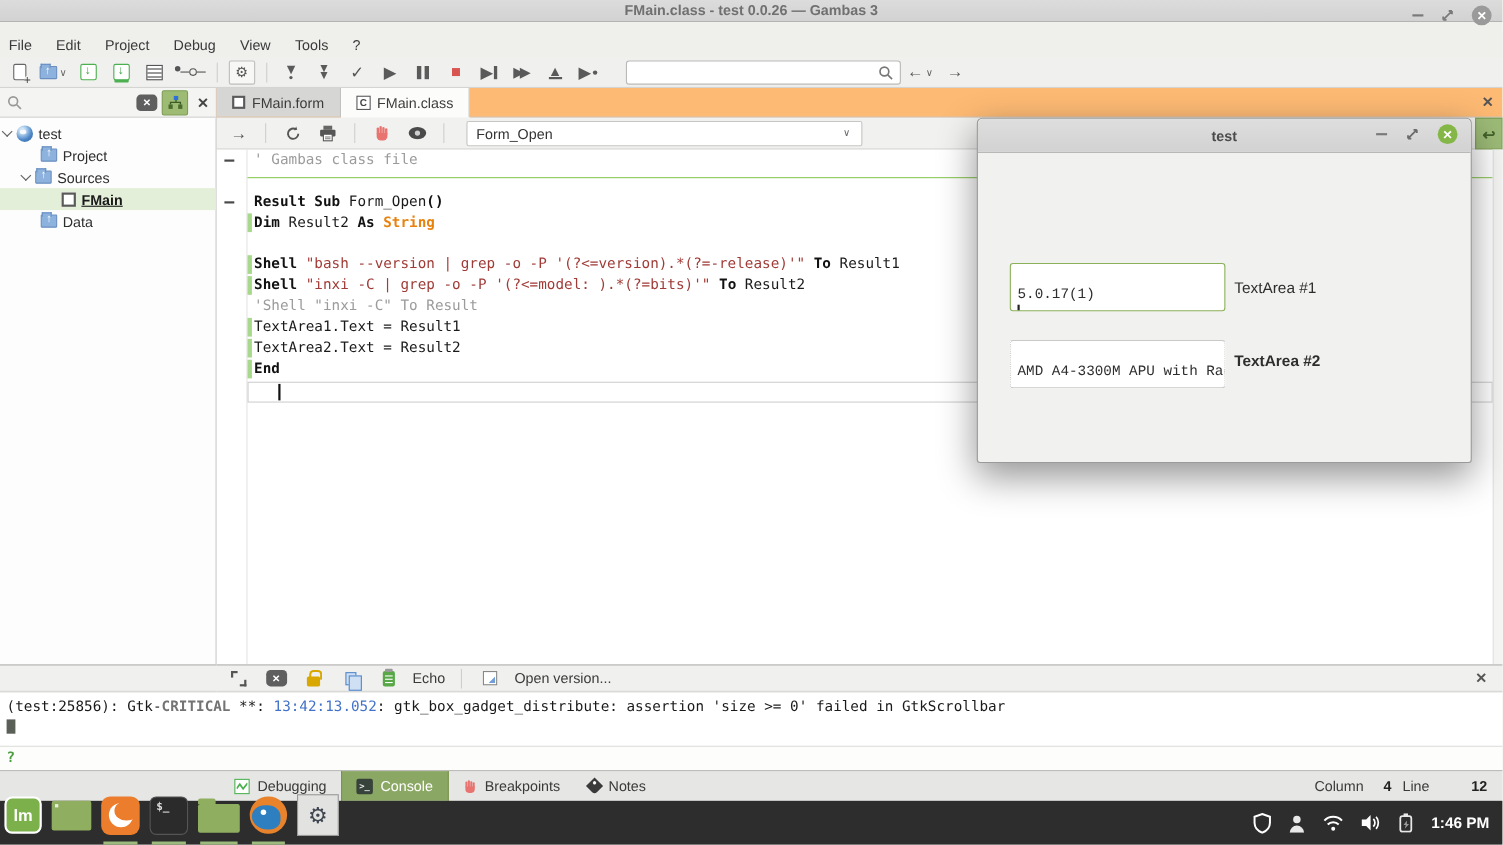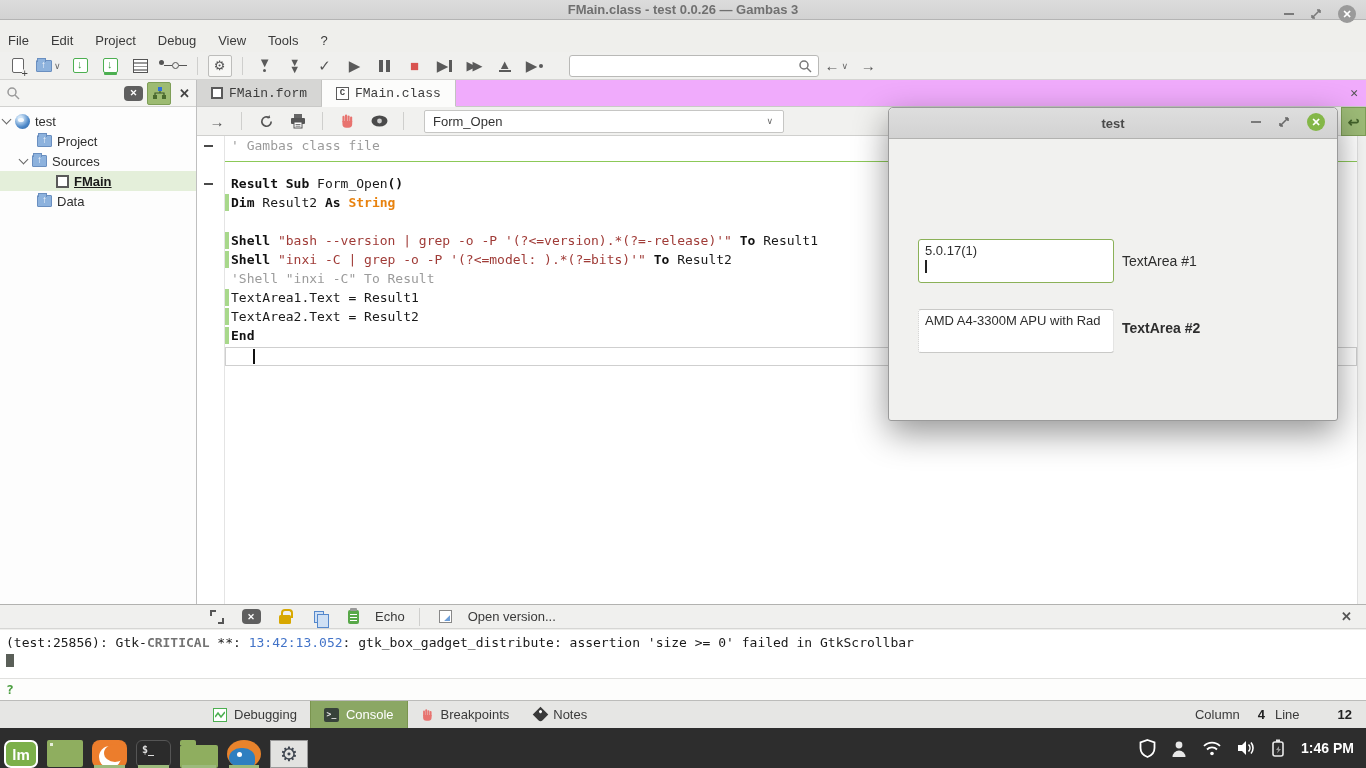--- a/index.html
+++ b/index.html
@@ -78,21 +78,21 @@
   .tree-row .lbl { color:#2e2e2e; font-size:13px; }
   .tree-row.selected .lbl { font-weight:bold; text-decoration:underline; color:#1a1a1a; }
   .chev { width:7px; height:7px; border-left:1.5px solid #666; border-bottom:1.5px solid #666; transform:rotate(-45deg); margin-top:-4px; }
   .gambas-ball { width:15px; height:15px; border-radius:50%; background:radial-gradient(circle at 35% 30%, #cfe4f7 15%, #4d88c8 60%, #2a5f9e); position:relative; }
   .gambas-ball::after { content:""; position:absolute; left:3px; top:4px; width:6px; height:4px; border-radius:50%; background:rgba(255,255,255,.85); }
   .form-icon { width:13px; height:13px; border:2px solid #5a5a5a; background:#fff; }
   .class-icon { width:13px; height:13px; border:1.5px solid #5a5a5a; background:#fff; font-size:9px; font-weight:bold; color:#444;
     display:flex; align-items:center; justify-content:center; }
 
   
-  .tabrow { position:absolute; left:197px; top:80px; right:0; height:27px; background:#f0abfc; border-bottom:1px solid #c9c9c7; display:flex;font-family:Liberation Mono, monospace; }
+  .tabrow { position:absolute; left:197px; top:80px; right:0; height:27px; background:#fdba74; border-bottom:1px solid #c9c9c7; display:flex; }
   .tab { display:flex; align-items:center; gap:6px; padding:0 14px; border-right:1px solid #c2c2c0; color:#3c3c3c; background:#d6d6d4; }
   .tab.active { background:#fcfcfb; border-bottom:1px solid #fcfcfb; margin-bottom:-1px; }
   .tab-close-x { position:absolute; right:8px; top:5px; font-size:13px; font-weight:bold; color:#555; }
 
   .edtoolbar { position:absolute; left:197px; top:107px; right:0; height:29px; background:#f1f1ef; border-bottom:1px solid #d0d0ce;
     display:flex; align-items:center; padding-left:8px; gap:8px; }
   .proc-combo { width:360px; height:23px; background:#fff; border:1px solid #c6c6c4; border-radius:2px;
     display:flex; align-items:center; justify-content:space-between; padding:0 8px; margin-left:8px; color:#333; }
   .side-toggle { position:absolute; right:0; top:107px; width:25px; height:29px; background:#9dbb77; border:1px solid #7e9e57;
     display:flex; align-items:center; justify-content:center; color:#42622a; font-size:14px; font-weight:bold; }
@@ -154,21 +154,21 @@
   .tag-icon { width:11px; height:11px; background:#3a3a3a; transform:rotate(45deg); position:relative; border-radius:0 0 3px 0; }
   .tag-icon::after { content:""; position:absolute; left:2px; top:2px; width:3px; height:3px; border-radius:50%; background:#fff; }
   .statuspos { margin-left:auto; display:flex; align-items:center; padding-right:14px; color:#3a3a3a; }
   .statuspos .val { font-weight:bold; color:#222; }
   .statuspos .lab1 { margin-right:18px; }
   .statuspos .lab2 { margin-left:10px; margin-right:38px; }
 
   
   .taskbar { position:absolute; left:0; top:728px; width:1366px; height:40px; background:#2d2d2d; display:flex; align-items:center; }
   .task-left { display:flex; align-items:flex-end; height:40px; padding-left:4px; gap:9px; }
-  .task-item { height:28px; display:flex; flex-direction:column; align-items:center; justify-content:flex-start; position:relative; }
+  .task-item { height:54px; display:flex; flex-direction:column; align-items:center; justify-content:center; position:relative; }
   .runline { position:absolute; bottom:0; left:2px; right:2px; height:3px; background:#9cba7c; }
   .mint-logo { width:34px; height:34px; border:2px solid #fff; border-radius:7px; background:#7cb04a;
     display:flex; align-items:center; justify-content:center; color:#fff; font-weight:bold; font-size:15px; }
   .desk-icon { width:36px; height:27px; background:#8fae5f; border-radius:2px; position:relative; }
   .desk-icon::after { content:""; position:absolute; left:3px; top:3px; width:3px; height:3px; background:#e8f0dc; }
   .ff-icon { width:35px; height:35px; border-radius:8px; background:#ec7d2c; position:relative; overflow:hidden; }
   .ff-icon::before { content:""; position:absolute; left:7px; top:6px; width:22px; height:22px; border-radius:50%; background:#fff; }
   .ff-icon::after { content:""; position:absolute; left:12px; top:4px; width:22px; height:18px; border-radius:50%; background:#ec7d2c; }
   .term-icon { width:35px; height:35px; border-radius:6px; background:#2b2b2b; border:1px solid #555; color:#ddd;
     font-family:"DejaVu Sans Mono",monospace; font-size:10px; font-weight:bold; padding:3px 0 0 5px; }
@@ -182,21 +182,21 @@
   .tray { margin-left:auto; display:flex; align-items:center; gap:15px; padding-right:12px; }
   .clock { color:#fff; font-weight:bold; font-size:14px; }
 
   
   .testwin { position:absolute; left:888px; top:107px; width:450px; height:314px; background:#f1f1ef;
     border:1px solid #9a9a9a; border-radius:5px 5px 3px 3px; box-shadow:0 12px 34px rgba(0,0,0,.42); z-index:50; }
   .testwin-titlebar { height:31px; background:linear-gradient(#dedede,#d2d2d2); border-bottom:1px solid #b2b2b0; border-radius:5px 5px 0 0;
     display:flex; align-items:center; justify-content:center; position:relative; }
   .testwin-title { font-weight:bold; color:#4a4a4a; }
   .testwin .win-controls { right:12px; gap:17px; }
-  .ta { position:absolute; background:#fff; border-radius:3px; font-size:13px; color:#2e2e2e; padding:3px 6px; overflow:hidden; white-space:nowrap; }
+  .ta { position:absolute; background:#fff; border-radius:3px; font-size:13px; color:#2e2e2e; padding:20px 6px; overflow:hidden; white-space:nowrap;font-family:Liberation Mono, monospace; }
   .ta1 { left:29px; top:131px; width:196px; height:44px; border:1.5px solid #8bb158; }
   .ta2 { left:29px; top:201px; width:196px; height:44px; border:1px solid #c9c9c7; border-left-style:dotted; border-right-style:dotted; }
   .ta .tacaret { display:block; width:1.5px; height:13px; background:#222; margin-top:2px; }
   .ta-label { position:absolute; font-size:14px; color:#2e2e2e; }
   .tal1 { left:233px; top:145px; }
   .tal2 { left:233px; top:212px;font-weight:bold; }
 
   svg { display:block; }
 </style>
 </head>

